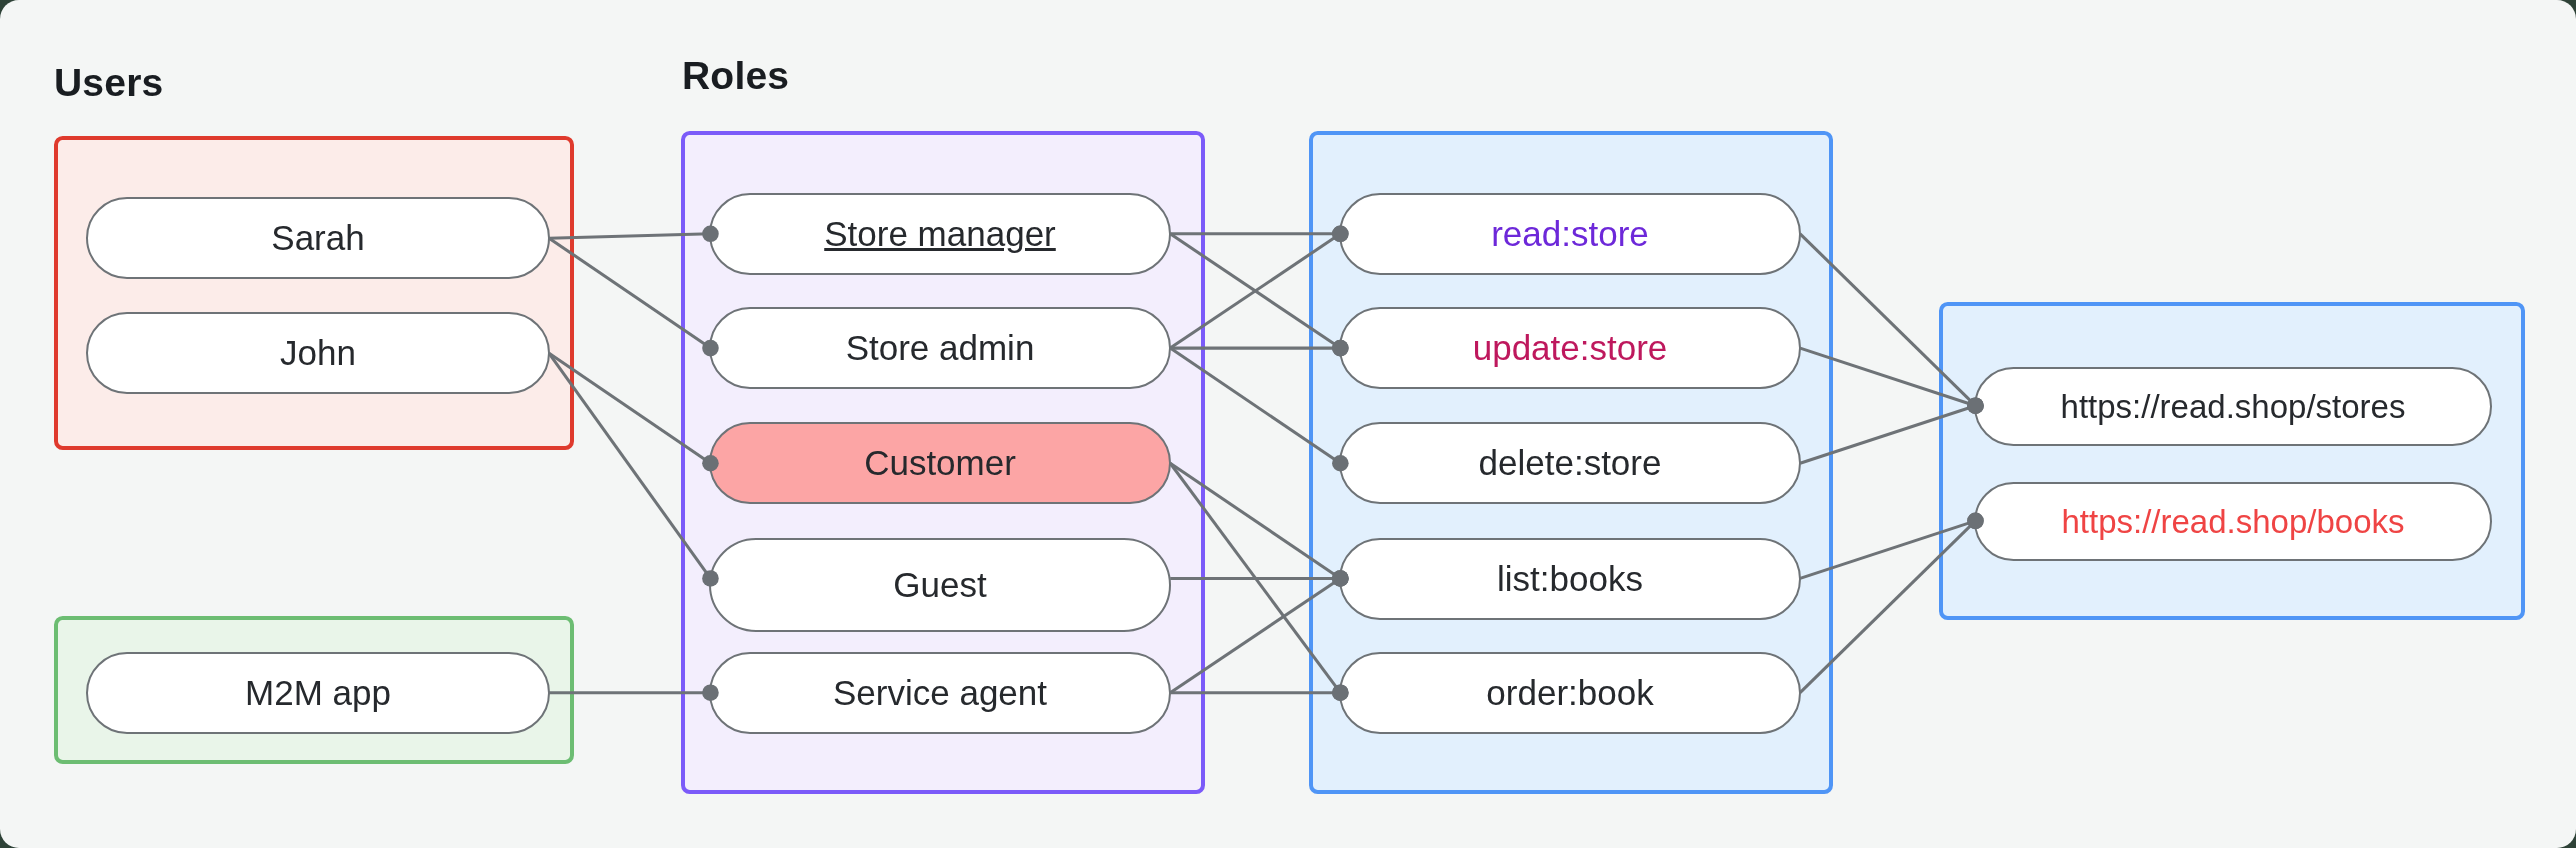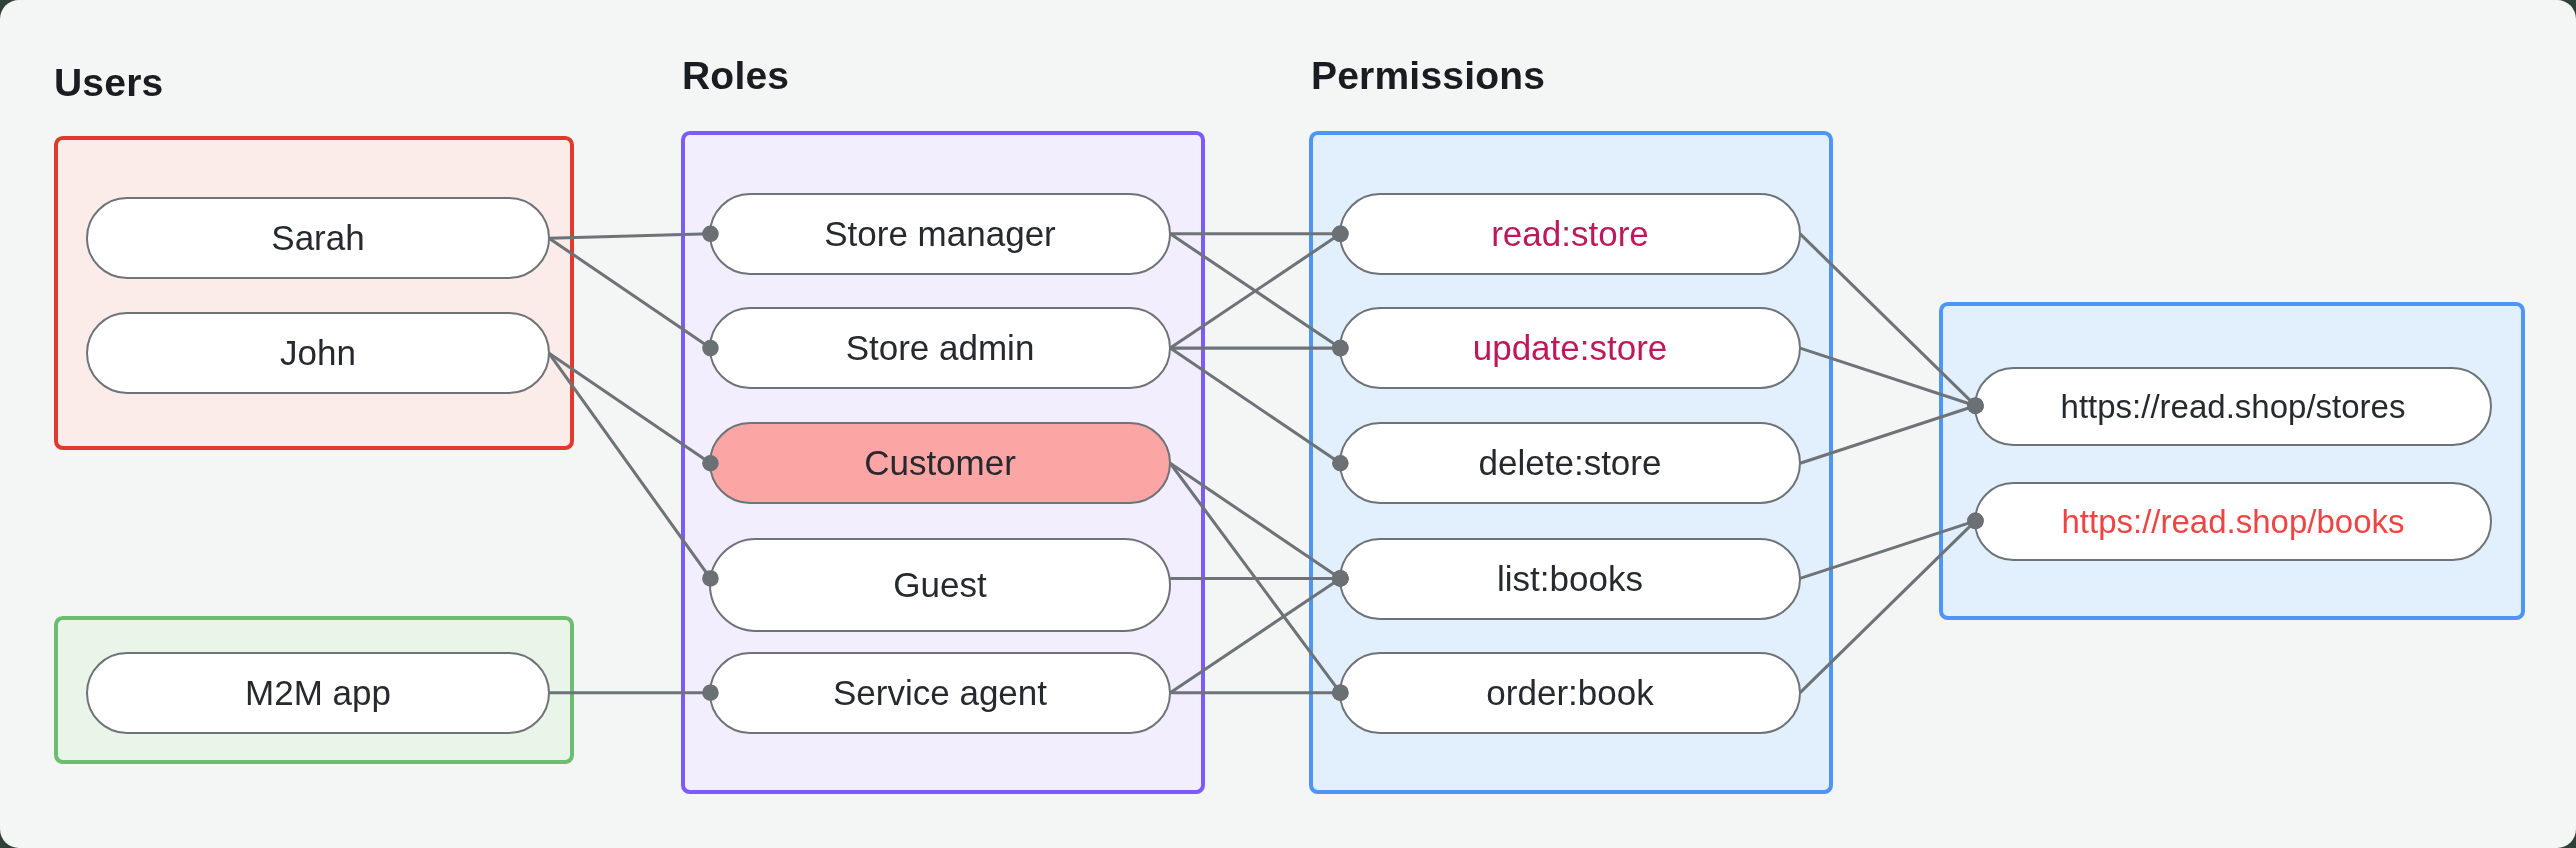--- a/index.html
+++ b/index.html
@@ -45,32 +45,31 @@
         <line x1="1341" y1="794" x2="1536" y2="794" stroke="#6e7377" stroke-width="3.5"></line>
         <line x1="2063" y1="268" x2="2264" y2="465" stroke="#6e7377" stroke-width="3.5"></line>
         <line x1="2063" y1="399" x2="2264" y2="465" stroke="#6e7377" stroke-width="3.5"></line>
         <line x1="2063" y1="531" x2="2264" y2="465" stroke="#6e7377" stroke-width="3.5"></line>
         <line x1="2063" y1="663" x2="2264" y2="597" stroke="#6e7377" stroke-width="3.5"></line>
         <line x1="2063" y1="794" x2="2264" y2="597" stroke="#6e7377" stroke-width="3.5"></line>
       </svg>
 
     <div class="group-label" style="left:54px;top:61px;">Users</div>
     <div class="group-label" style="left:682px;top:54px;">Roles</div>
-    <div class="group-label" style="left:1311px;top:54px;">Permissions</div>
 
     <div id="nodes-layer">
         <div class="pill" style="left: 86px; top: 197px; width: 464px; height: 82px; border-color: rgb(110, 115, 119); background: rgb(255, 255, 255); color: rgb(38, 41, 45);">Sarah</div>
         <div class="pill" style="left: 86px; top: 312px; width: 464px; height: 82px; border-color: rgb(110, 115, 119); background: rgb(255, 255, 255); color: rgb(38, 41, 45);">John</div>
         <div class="pill" style="left: 86px; top: 652px; width: 464px; height: 82px; border-color: rgb(110, 115, 119); background: rgb(255, 255, 255); color: rgb(38, 41, 45);">M2M app</div>
-        <div class="pill" style="left: 709px; top: 193px; width: 462px; height: 82px; border-color: rgb(110, 115, 119); background: rgb(255, 255, 255); color: rgb(38, 41, 45);">Store manager</div>
+        <div class="pill" style="left: 709px; top: 193px; width: 462px; height: 82px; border-color: rgb(110, 115, 119); background: rgb(255, 255, 255); color: rgb(38, 41, 45); text-decoration: underline;">Store manager</div>
         <div class="pill" style="left: 709px; top: 307px; width: 462px; height: 82px; border-color: rgb(110, 115, 119); background: rgb(255, 255, 255); color: rgb(38, 41, 45);">Store admin</div>
         <div class="pill" style="left: 709px; top: 422px; width: 462px; height: 82px; border-color: rgb(110, 115, 119); background: #fca5a5; color: rgb(38, 41, 45);">Customer</div>
         <div class="pill" style="left: 709px; top: 538px; width: 462px; height: 94px; border-color: rgb(110, 115, 119); background: rgb(255, 255, 255); color: rgb(38, 41, 45);">Guest</div>
         <div class="pill" style="left: 709px; top: 652px; width: 462px; height: 82px; border-color: rgb(110, 115, 119); background: rgb(255, 255, 255); color: rgb(38, 41, 45);">Service agent</div>
-        <div class="pill" style="left: 1339px; top: 193px; width: 462px; height: 82px; border-color: rgb(110, 115, 119); background: rgb(255, 255, 255); color: #be185d;">read:store</div>
+        <div class="pill" style="left: 1339px; top: 193px; width: 462px; height: 82px; border-color: rgb(110, 115, 119); background: rgb(255, 255, 255); color: #6d28d9;">read:store</div>
         <div class="pill" style="left: 1339px; top: 307px; width: 462px; height: 82px; border-color: rgb(110, 115, 119); background: rgb(255, 255, 255); color: #be185d;">update:store</div>
         <div class="pill" style="left: 1339px; top: 422px; width: 462px; height: 82px; border-color: rgb(110, 115, 119); background: rgb(255, 255, 255); color: rgb(38, 41, 45);">delete:store</div>
         <div class="pill" style="left: 1339px; top: 538px; width: 462px; height: 82px; border-color: rgb(110, 115, 119); background: rgb(255, 255, 255); color: rgb(38, 41, 45);">list:books</div>
         <div class="pill" style="left: 1339px; top: 652px; width: 462px; height: 82px; border-color: rgb(110, 115, 119); background: rgb(255, 255, 255); color: rgb(38, 41, 45);">order:book</div>
         <div class="pill api" style="left: 1974px; top: 367px; width: 518px; height: 79px; border-color: rgb(110, 115, 119); background: rgb(255, 255, 255); color: rgb(38, 41, 45); text-align: center;">https://read.shop/stores</div>
         <div class="pill api" style="left: 1974px; top: 482px; width: 518px; height: 79px; border-color: rgb(110, 115, 119); background: rgb(255, 255, 255); color: #ef4444;">https://read.shop/books</div>
       </div>
 
     <svg class="dots-svg" id="dots-svg" width="2576" height="848" viewBox="0 0 2952 972">
         <circle cx="814" cy="268" r="9.5" fill="#6b7075"></circle>

